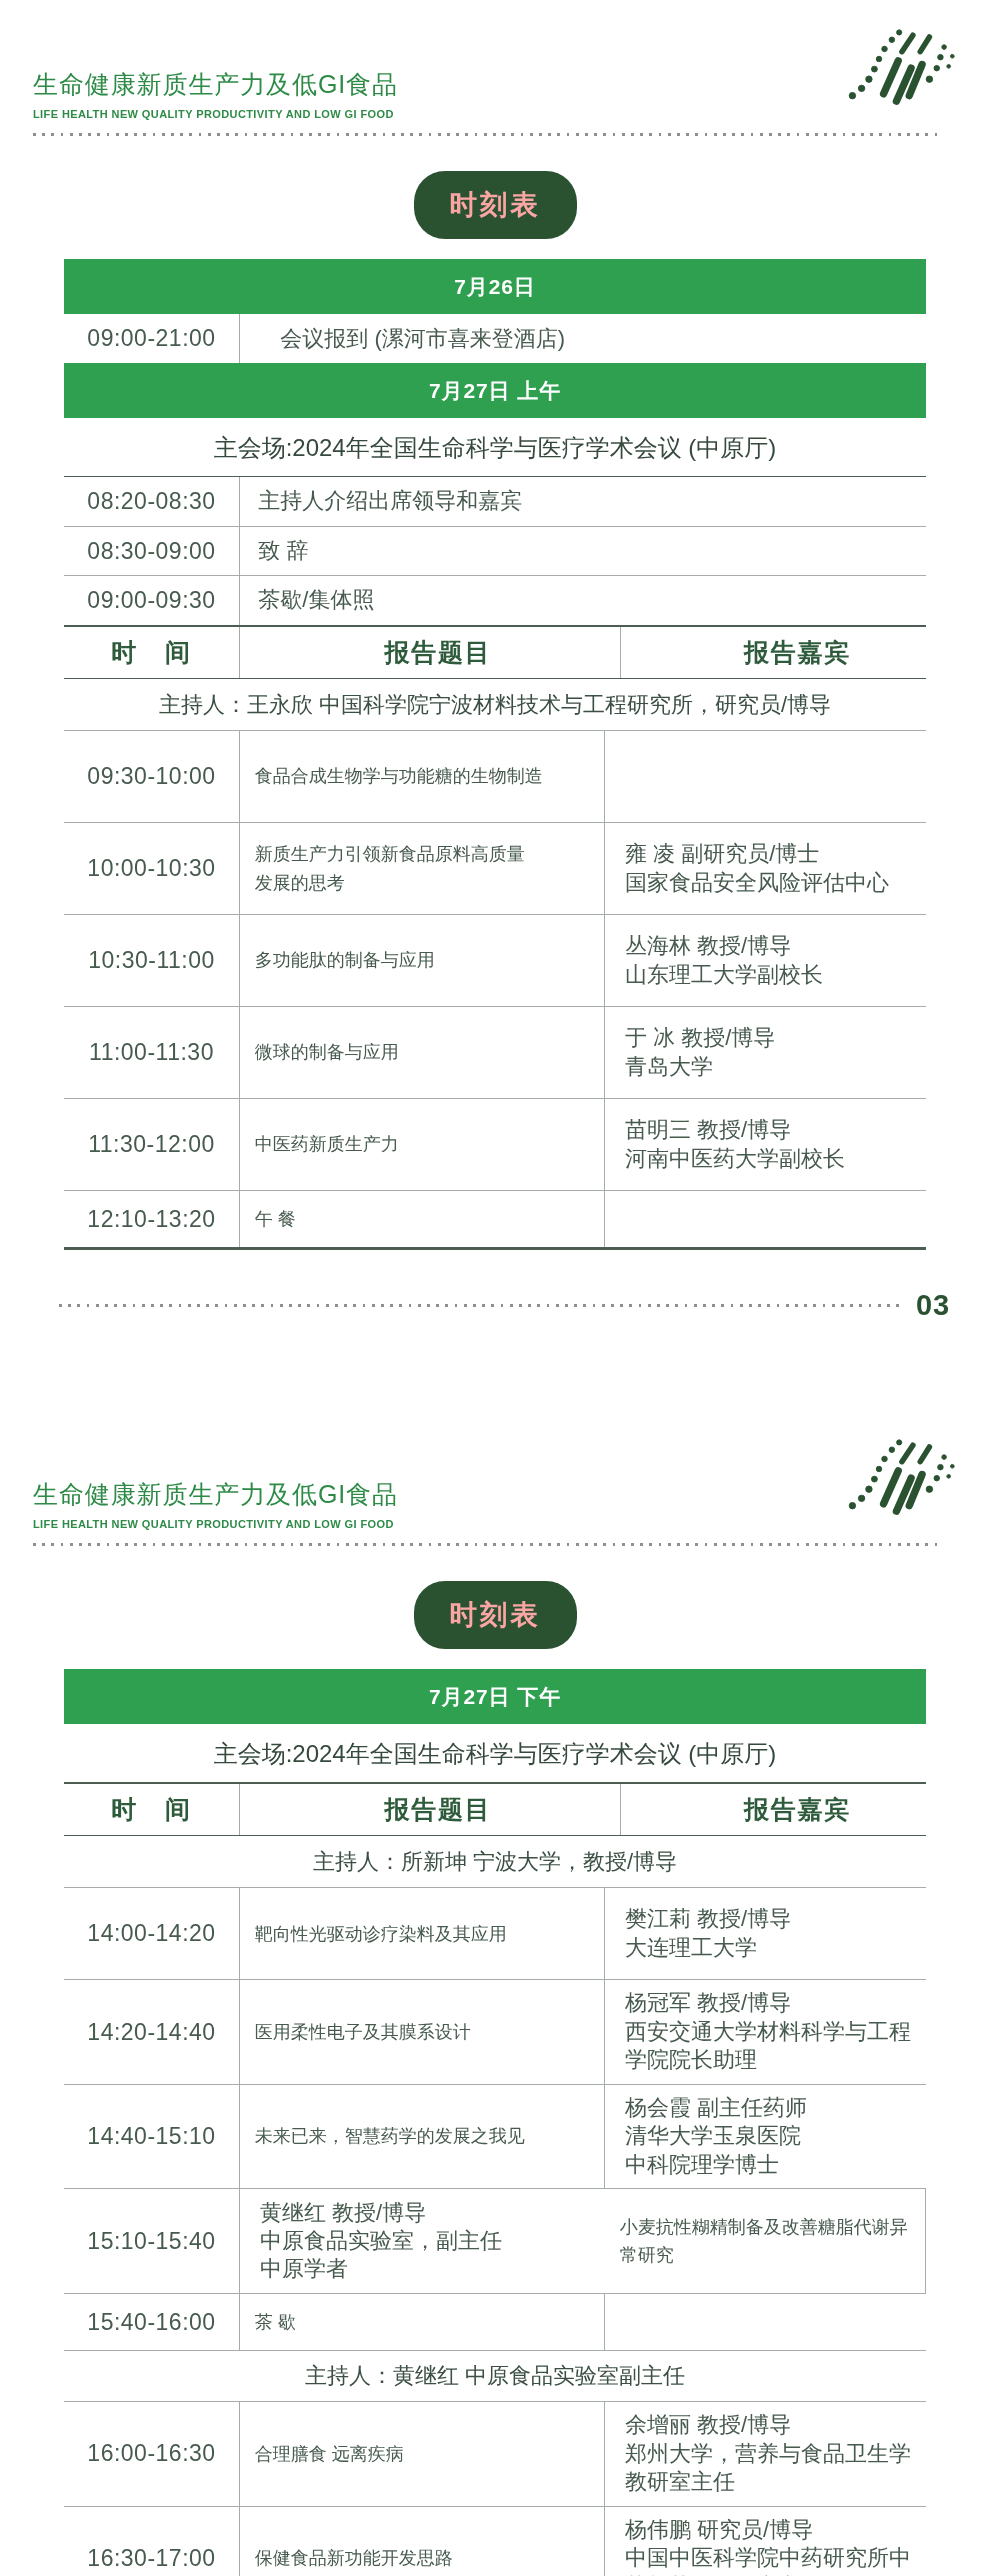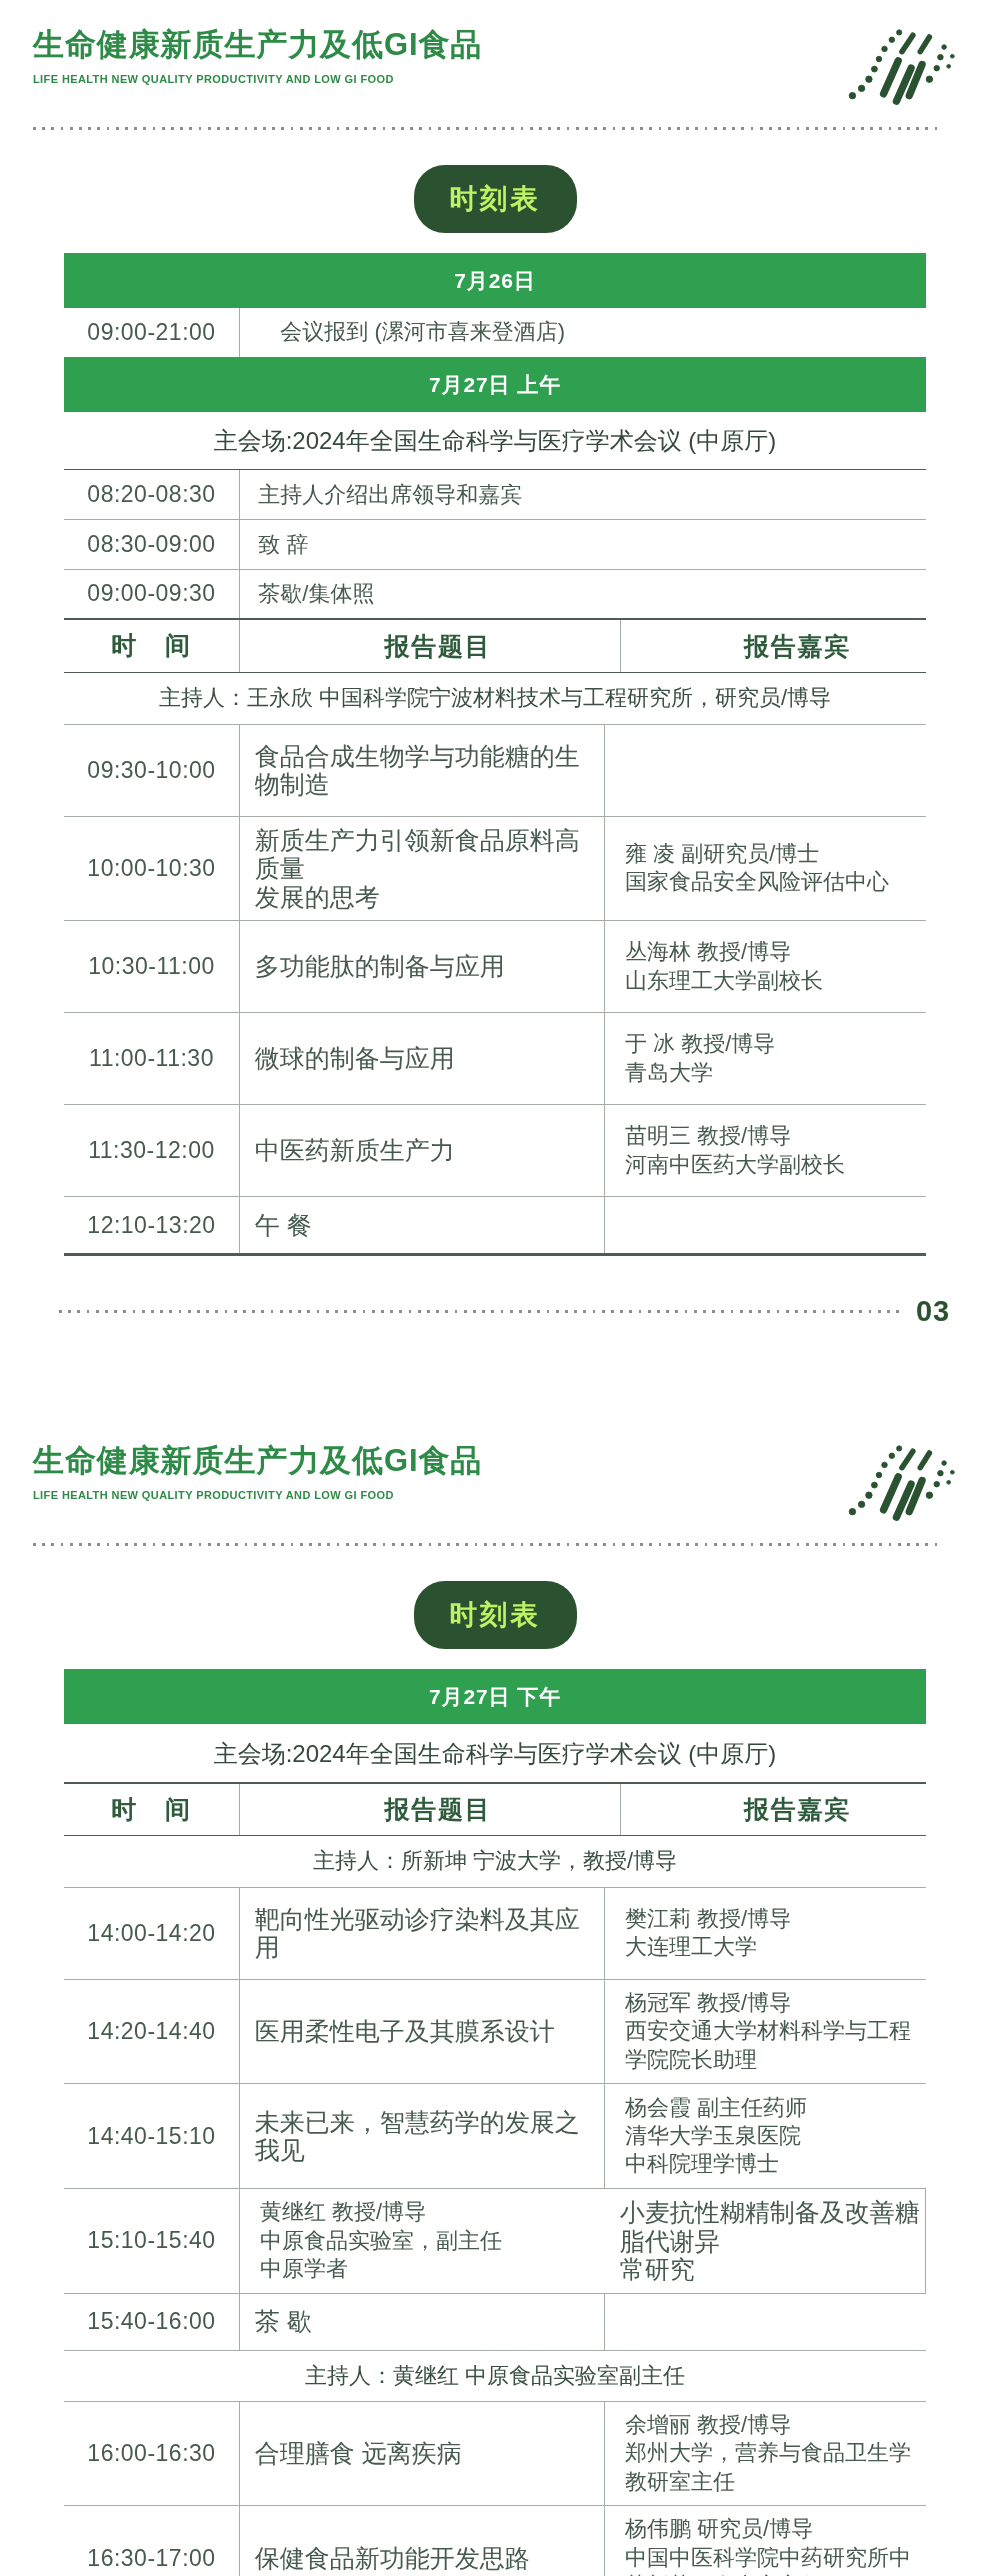--- a/index.html
+++ b/index.html
@@ -17,31 +17,31 @@
   body{
     width:990px;margin:0 auto;
     font-family:"Liberation Sans","DejaVu Sans",sans-serif;
     color:var(--text);
   }
   .sheet{padding-top:24px;}
   .sheet2{margin-top:88px;}
 
   
   .brand{display:flex;justify-content:space-between;align-items:flex-start;padding:0 33px;}
-  .brand-title{font-size:31px;font-weight:bold;color:var(--brand-green);letter-spacing:0.9px;}
+  .brand-title{font-size:25px;font-weight:normal;color:var(--brand-green);letter-spacing:0.9px;margin-top:44px;}
   .brand-subtitle{font-size:11px;font-weight:bold;color:var(--brand-green);letter-spacing:0.4px;margin-top:7.3px;}
   .logo{flex:0 0 auto;margin-top:1.8px;}
   .dotline{height:2.8px;background-image:repeating-linear-gradient(to right,#8B918B 0,#8B918B 2.8px,transparent 2.8px,transparent 9.2px);}
   .header-dots{margin:13px 46px 0 33px;}
 
   
   .badge{
     width:163px;height:68px;margin:35px auto 20px;
     background:var(--dark-green);border-radius:31px;
-    color:#bef264;font-size:27.5px;font-weight:bold;letter-spacing:2.8px;
+    color:#fca5a5;font-size:27.5px;font-weight:bold;letter-spacing:2.8px;
     display:flex;align-items:center;justify-content:center;
   }
 
   
   .daybar{
     margin:0 64px;height:55px;line-height:55px;
     background:var(--bar-green);color:#fff;
     font-size:21px;font-weight:bold;text-align:center;letter-spacing:0.9px;
   }
   .venue{
@@ -69,21 +69,21 @@
   .row.talk.short{min-height:57px;}
   .row.header{min-height:51px;}
   .row.moderator{display:block;text-align:center;min-height:51px;
     display:flex;align-items:center;justify-content:center;}
 
   .cell{align-self:stretch;display:flex;align-items:center;}
   .time-cell{justify-content:center;border-right:0.9px solid var(--line-thin);
     font-size:23px;letter-spacing:0.5px;padding:9.2px 3.7px;}
   .content-cell{padding:9.2px 0 9.2px 18.3px;font-size:22px;white-space:pre-line;}
   .title-cell{border-right:0.9px solid var(--line-thin);padding:9.2px 3.7px 9.2px 14.7px;
-    font-size:25px;line-height:28.4px;white-space:pre-line;}
+    font-size:18px;line-height:28.4px;white-space:pre-line;}
   .guest-cell{padding:9.2px 0 9.2px 20px;font-size:22px;line-height:28.4px;white-space:pre-line;}
   .hdr{font-weight:bold;color:var(--heading);font-size:25px;letter-spacing:1.8px;
     justify-content:center;padding:9.2px 0;text-align:center;}
   .mod-cell{font-size:22px;color:#3B4F43;padding:5.5px 9.2px;}
 
   
   .pagefoot{display:flex;align-items:center;margin:39px 40px 0 59px;}
   .foot-dots{flex:1;margin-right:13px;}
   .pagenum{color:var(--dark-green);font-size:29px;font-weight:bold;letter-spacing:0.9px;}
 </style>

